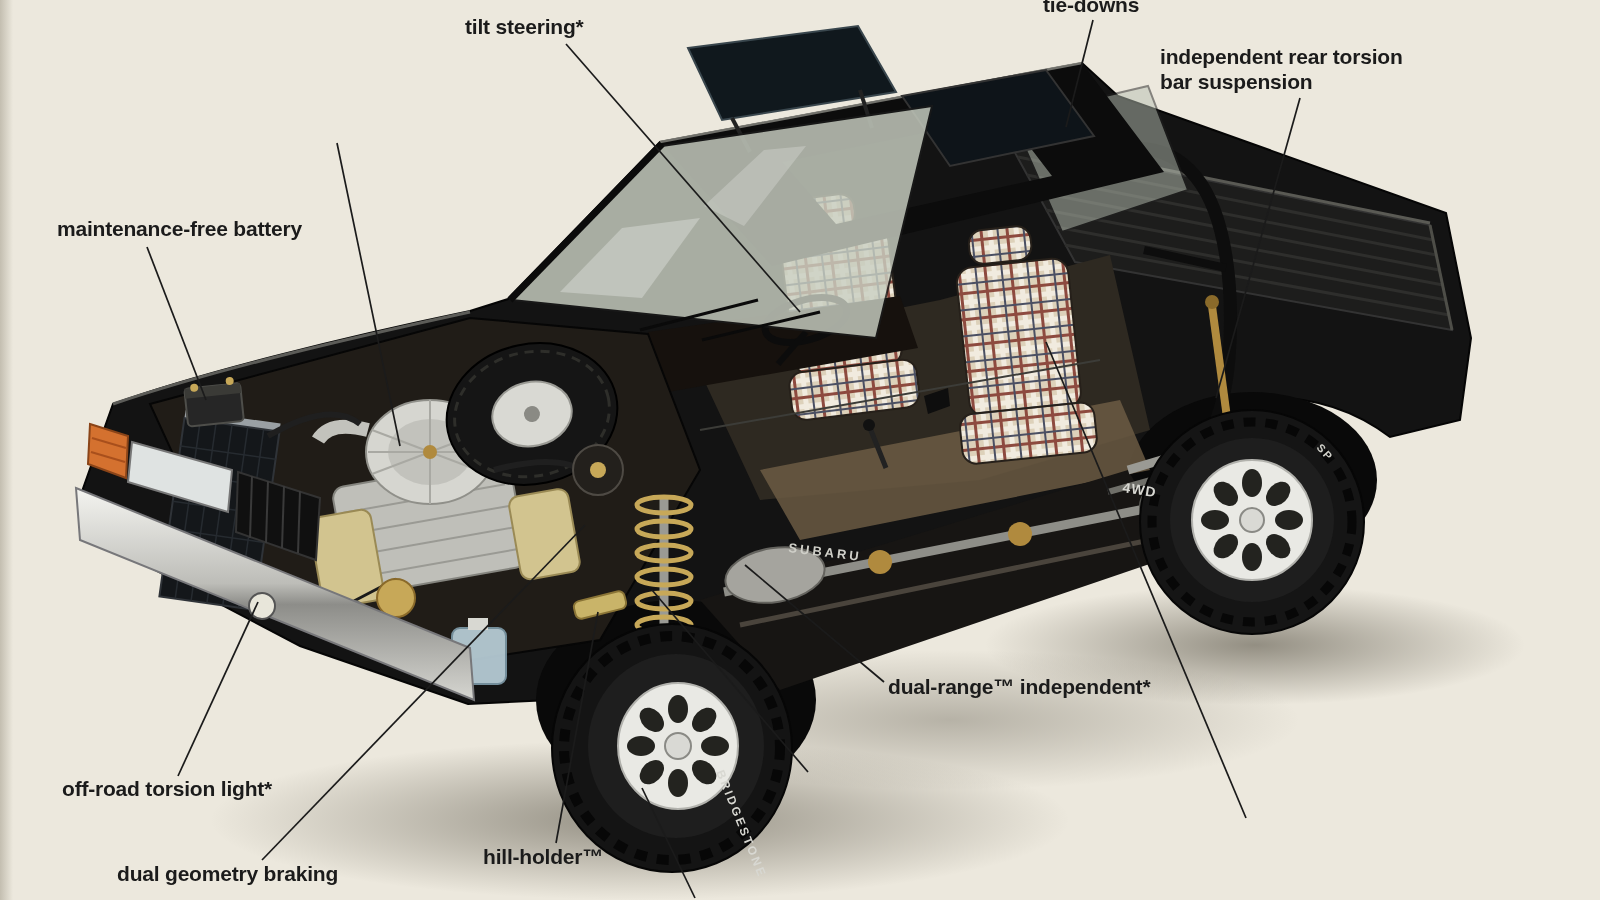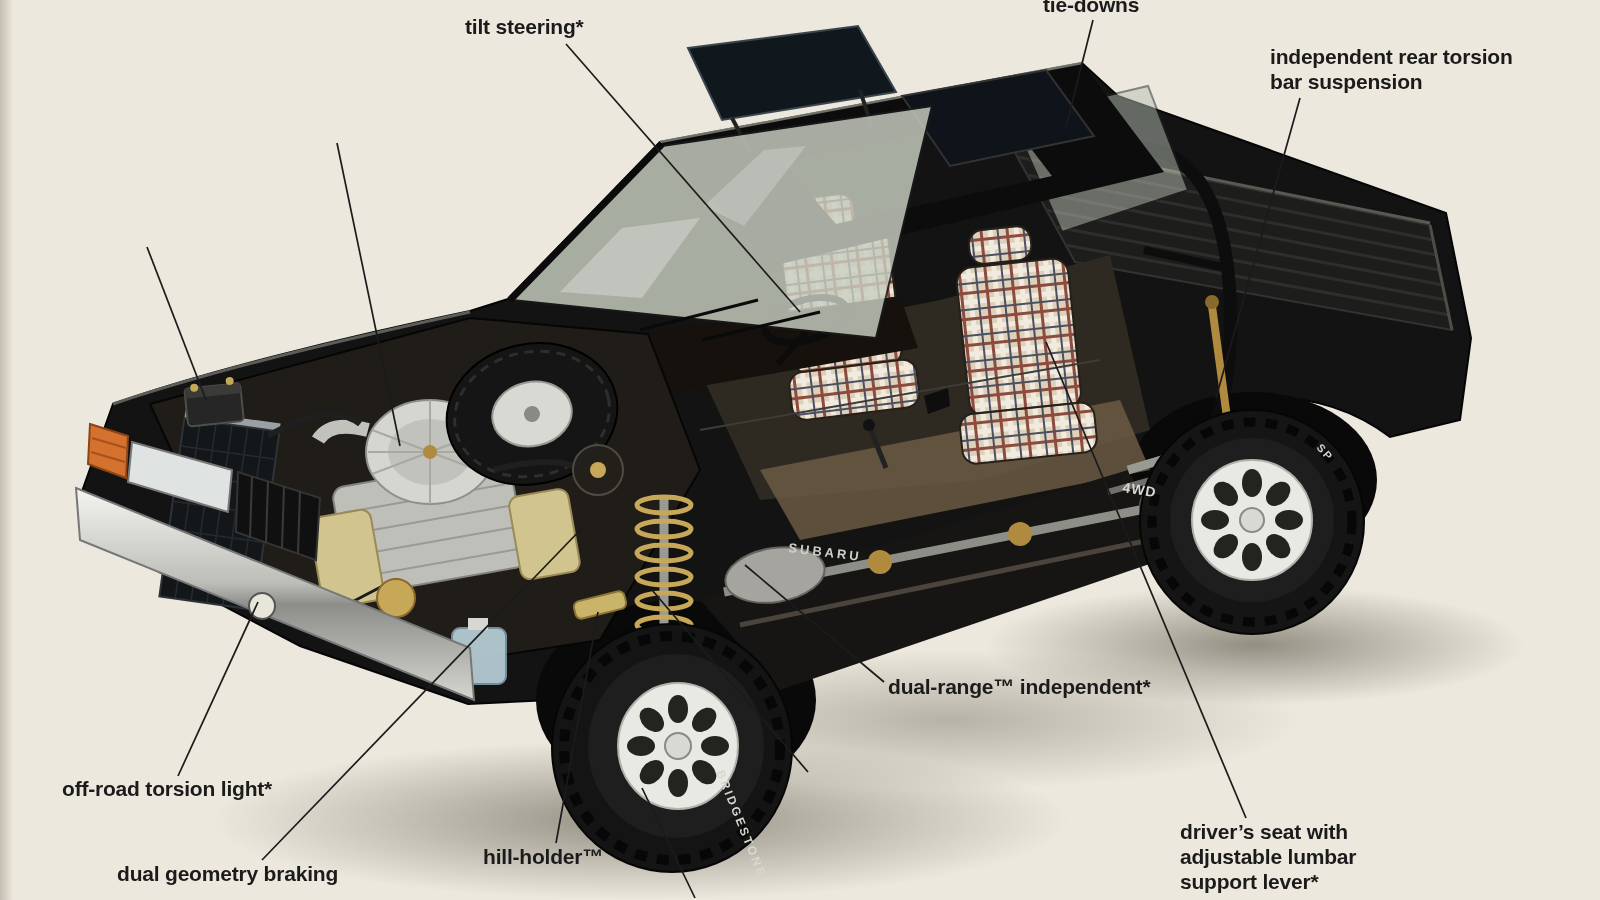--- a/index.html
+++ b/index.html
@@ -310,24 +310,22 @@
     <line x1="178" y1="776" x2="258" y2="602"></line>
     <line x1="262" y1="860" x2="585" y2="525"></line>
     <line x1="556" y1="843" x2="598" y2="612"></line>
     <line x1="1246" y1="818" x2="1046" y2="342"></line>
     <line x1="695" y1="898" x2="642" y2="788"></line>
   </g>
 </svg>
 
 <div class="diagram-label" style="left:1043px; top:-7px">tie-downs</div>
 <div class="diagram-label" style="left:465px;  top:15px">tilt steering*</div>
-<div class="diagram-label" style="left:1270px; top:45px">independent rear torsion
+<div class="diagram-label" style="left:1160px; top:45px">independent rear torsion
 bar suspension</div>
+<div class="diagram-label" style="left:57px;   top:217px">maintenance-free battery</div>
 <div class="diagram-label" style="left:888px;  top:675px">dual-range™ independent*</div>
 <div class="diagram-label" style="left:62px;   top:777px">off-road torsion light*</div>
 <div class="diagram-label" style="left:117px;  top:862px">dual geometry braking</div>
 <div class="diagram-label" style="left:483px;  top:845px">hill-holder™</div>
-<div class="diagram-label" style="left:1180px; top:820px">driver’s seat with
-adjustable lumbar
-support lever*</div>
 
 <div class="scan-edge"></div>
 </div>
 
 </body></html>

